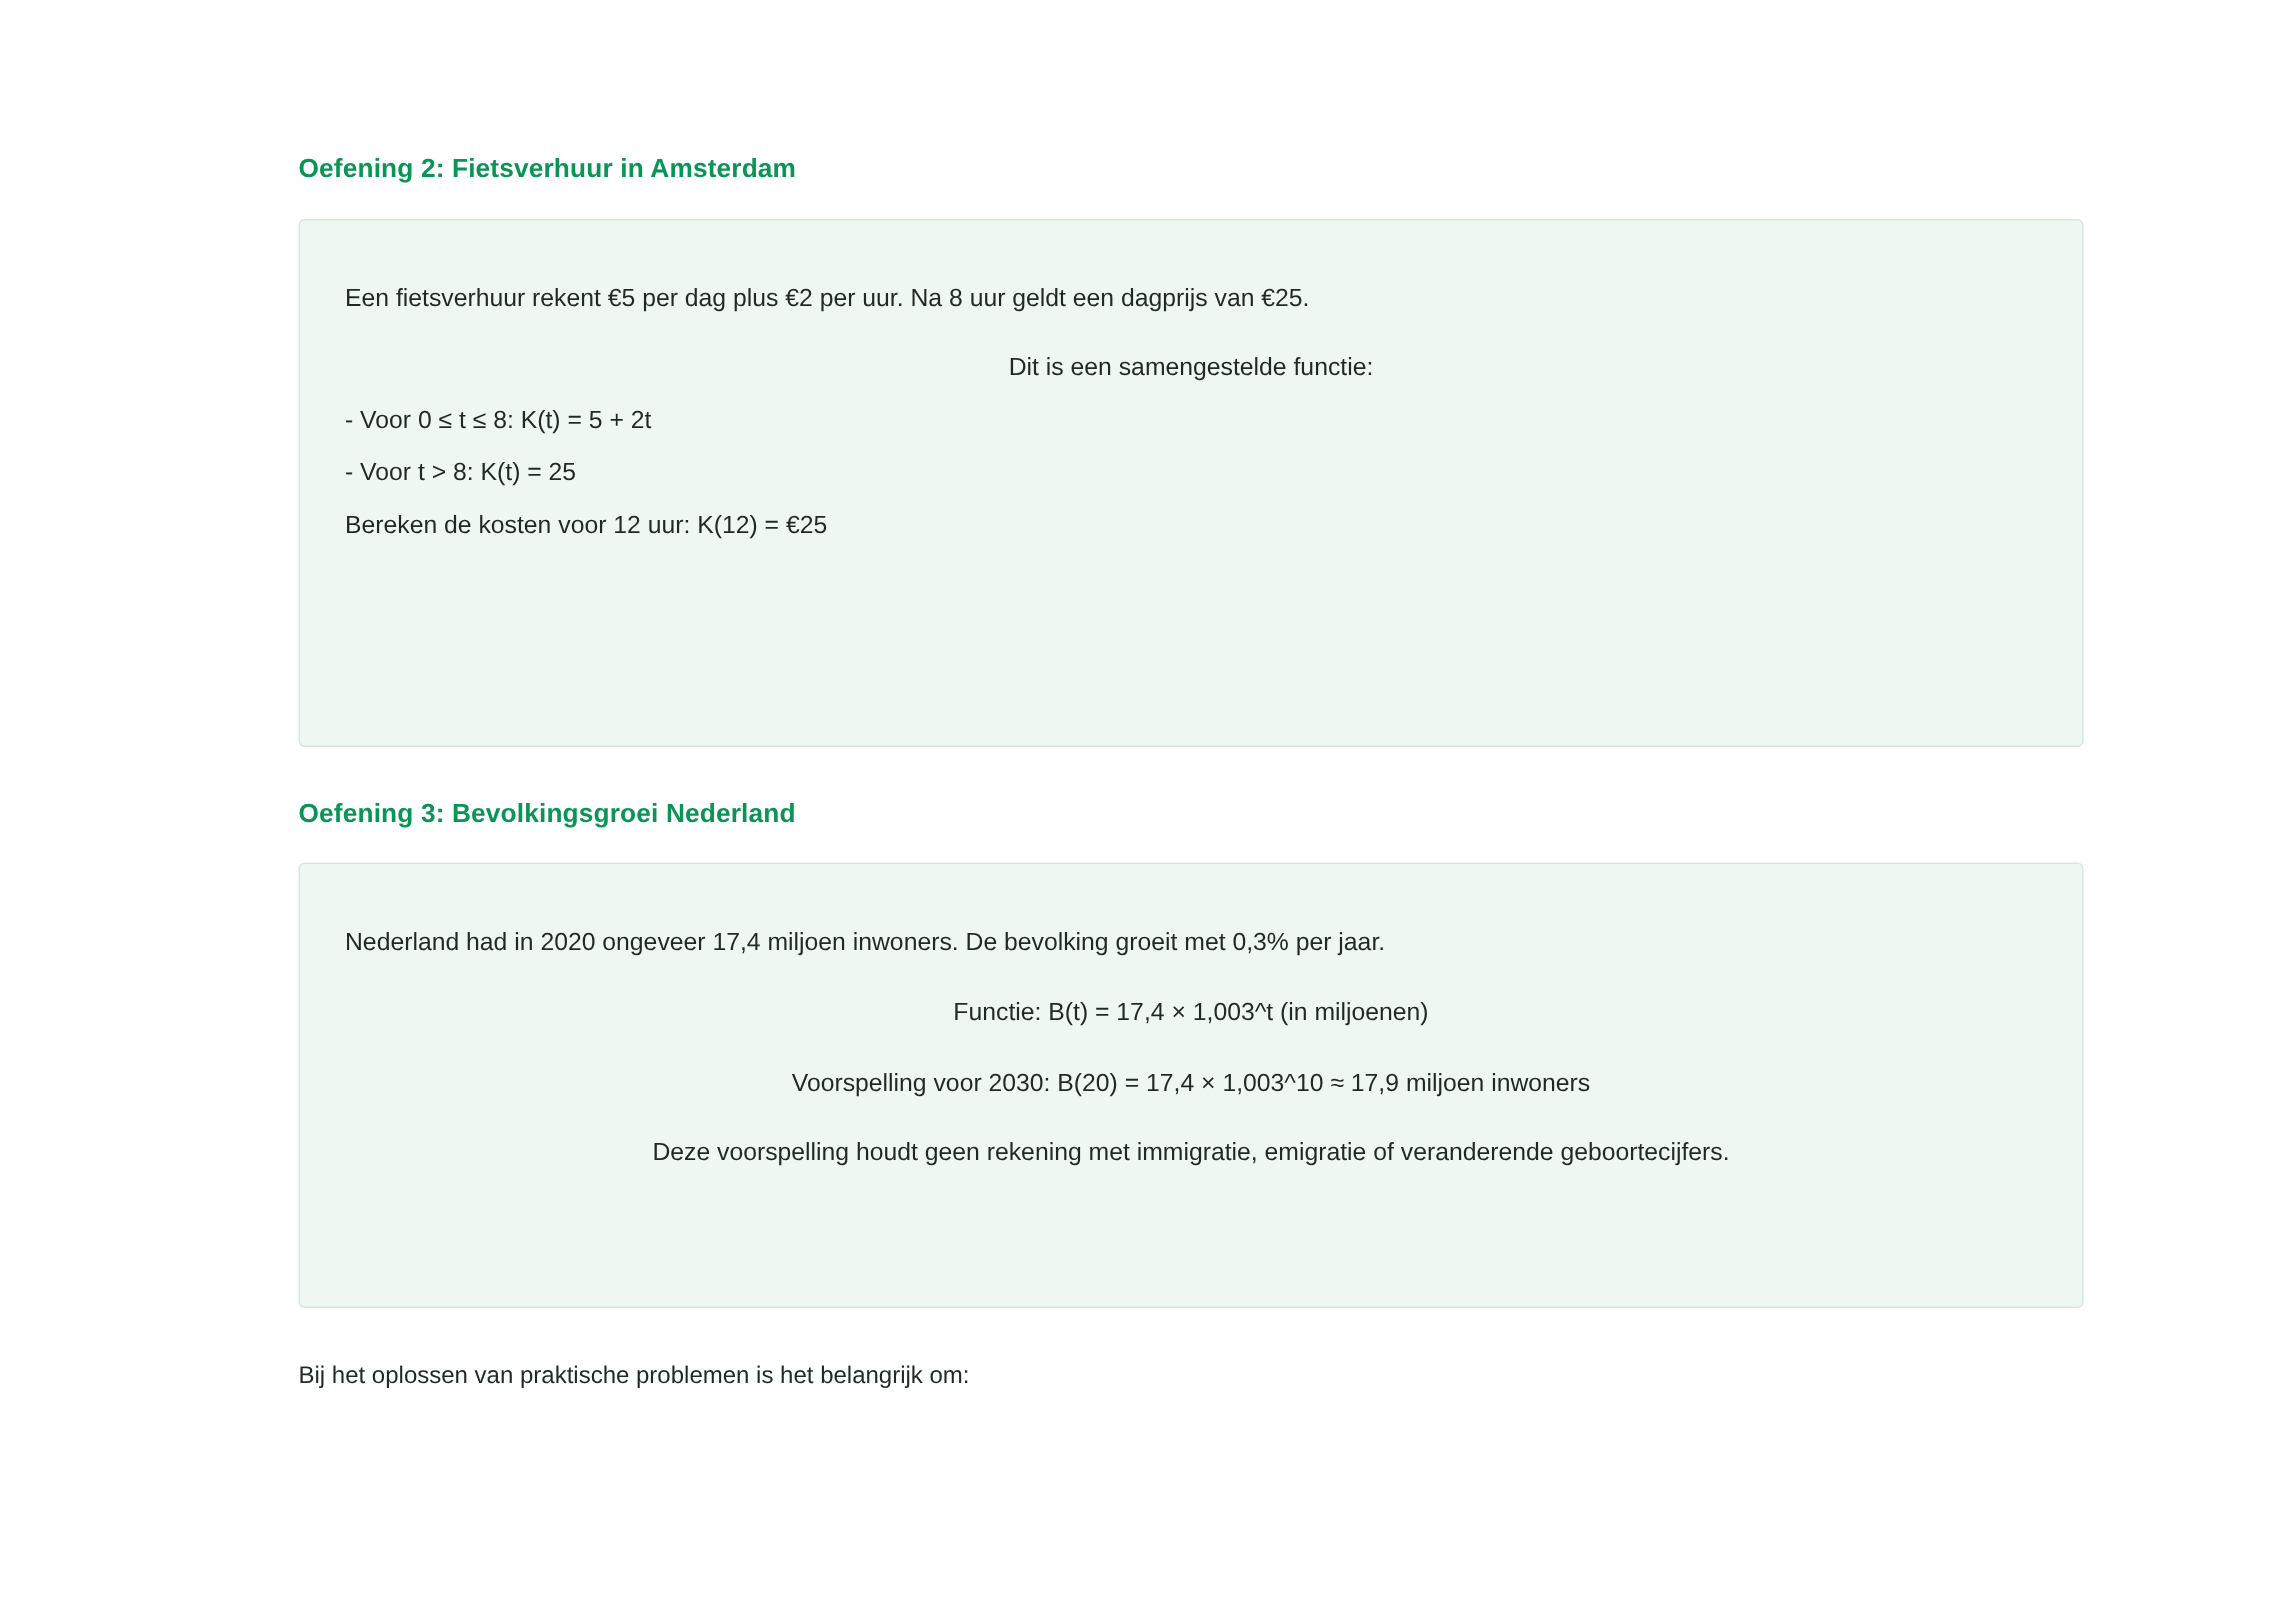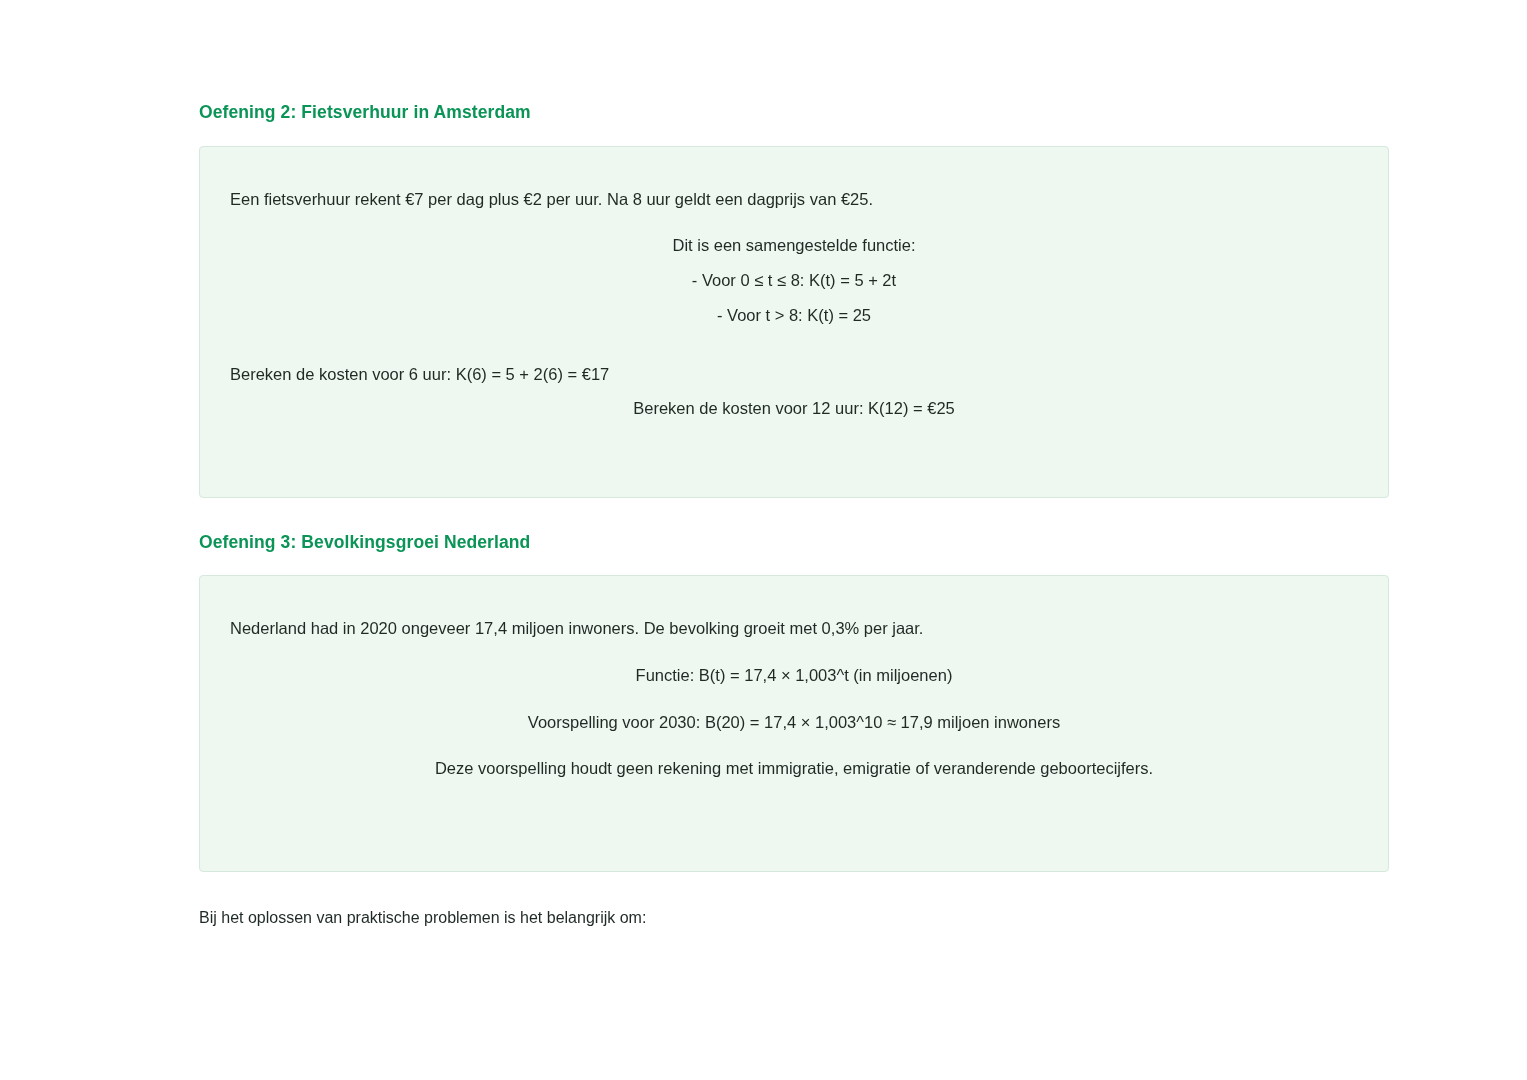--- a/index.html
+++ b/index.html
@@ -54,21 +54,20 @@
     padding: 0 30px 0 30px;
   }
   .callout p {
     margin: 0;
     font-size: 16.5px;
     line-height: 1.5;
     color: #1f2a24;
   }
   .callout p.tight {
     margin-top: 10px;
-    text-align: center;
   }
   .callout p.spaced {
     margin-top: 22px;
     text-align: center;
   }
   .callout p.gap-big {
     margin-top: 34px;
   }
   .spacer-between {
     height: 32px;
@@ -90,25 +89,24 @@
 </head>
 <body>
 
 <div class="page">
   <div class="content">
 
     <h3 class="section-heading">Oefening 2: Fietsverhuur in Amsterdam</h3>
 
     <div class="callout" id="block2">
       <div class="inner callout-2-inner">
-        <p>Een fietsverhuur rekent €7 per dag plus €2 per uur. Na 8 uur geldt een dagprijs van €25.</p>
+        <p>Een fietsverhuur rekent €5 per dag plus €2 per uur. Na 8 uur geldt een dagprijs van €25.</p>
         <p class="spaced">Dit is een samengestelde functie:</p>
         <p class="tight">- Voor 0 ≤ t ≤ 8: K(t) = 5 + 2t</p>
         <p class="tight">- Voor t &gt; 8: K(t) = 25</p>
-        <p class="gap-big">Bereken de kosten voor 6 uur: K(6) = 5 + 2(6) = €17</p>
         <p class="tight">Bereken de kosten voor 12 uur: K(12) = €25</p>
       </div>
     </div>
 
     <div class="spacer-between"></div>
 
     <h3 class="section-heading">Oefening 3: Bevolkingsgroei Nederland</h3>
 
     <div class="callout" id="block3">
       <div class="inner callout-2-inner">

